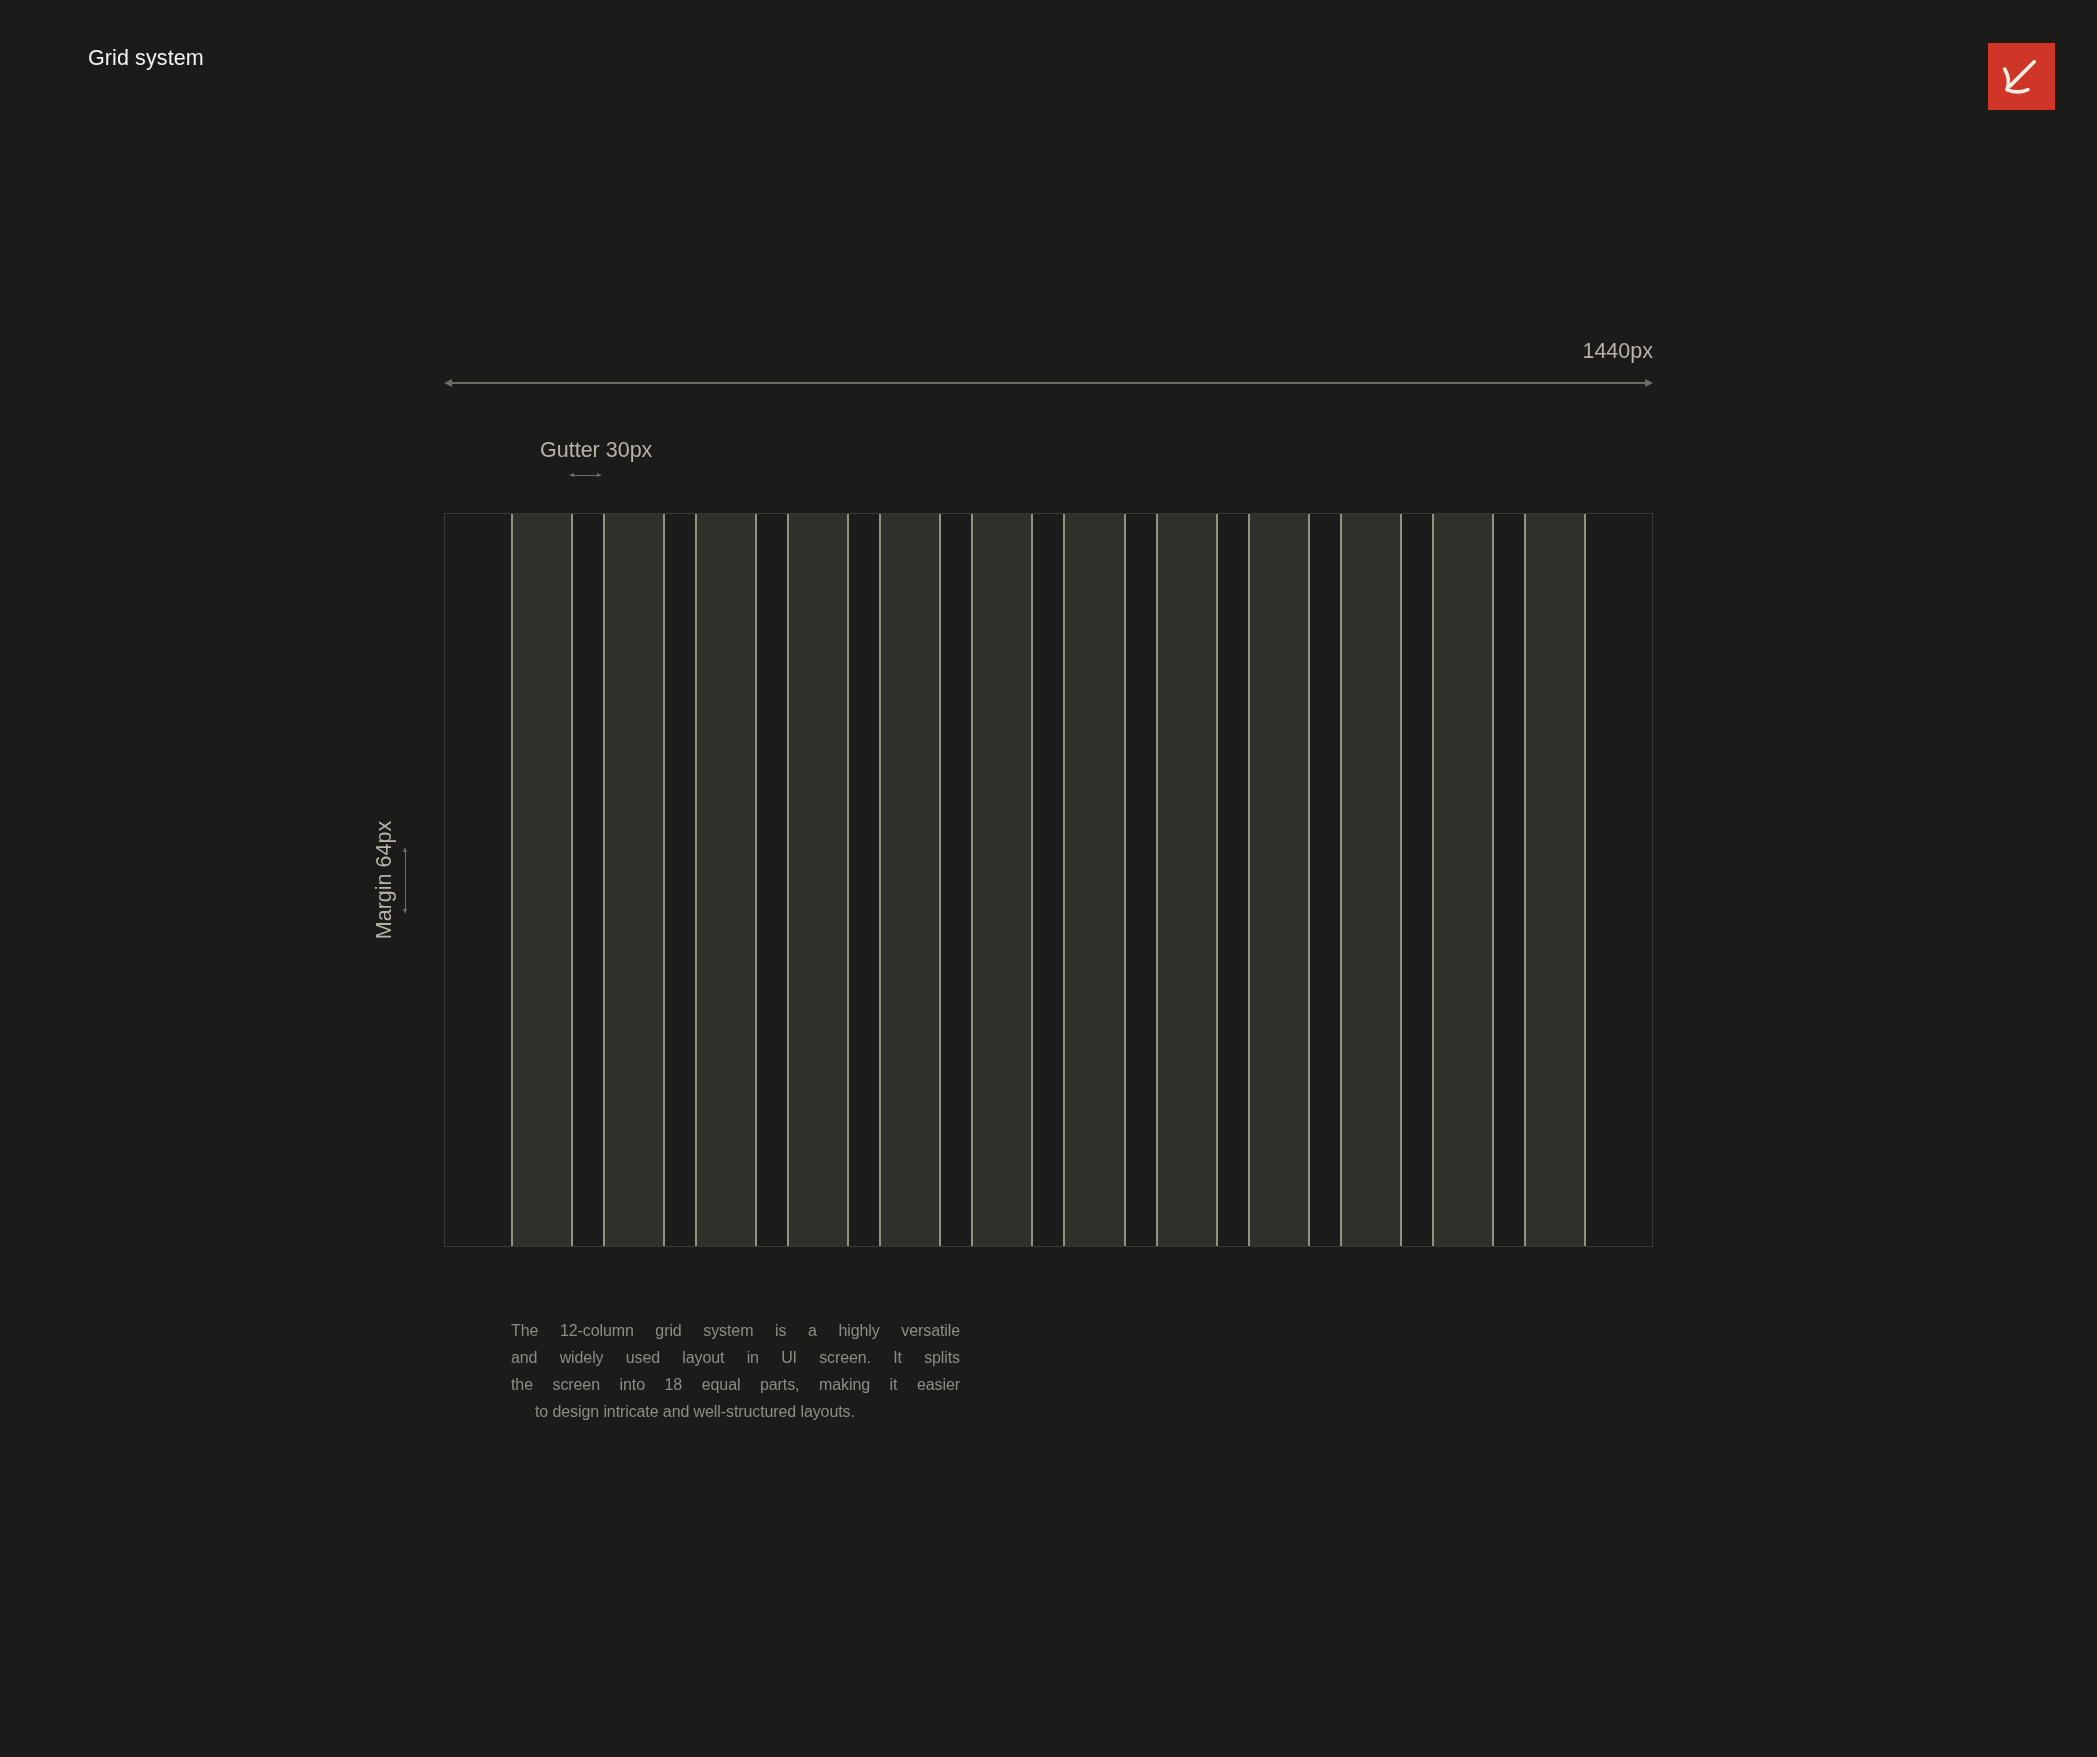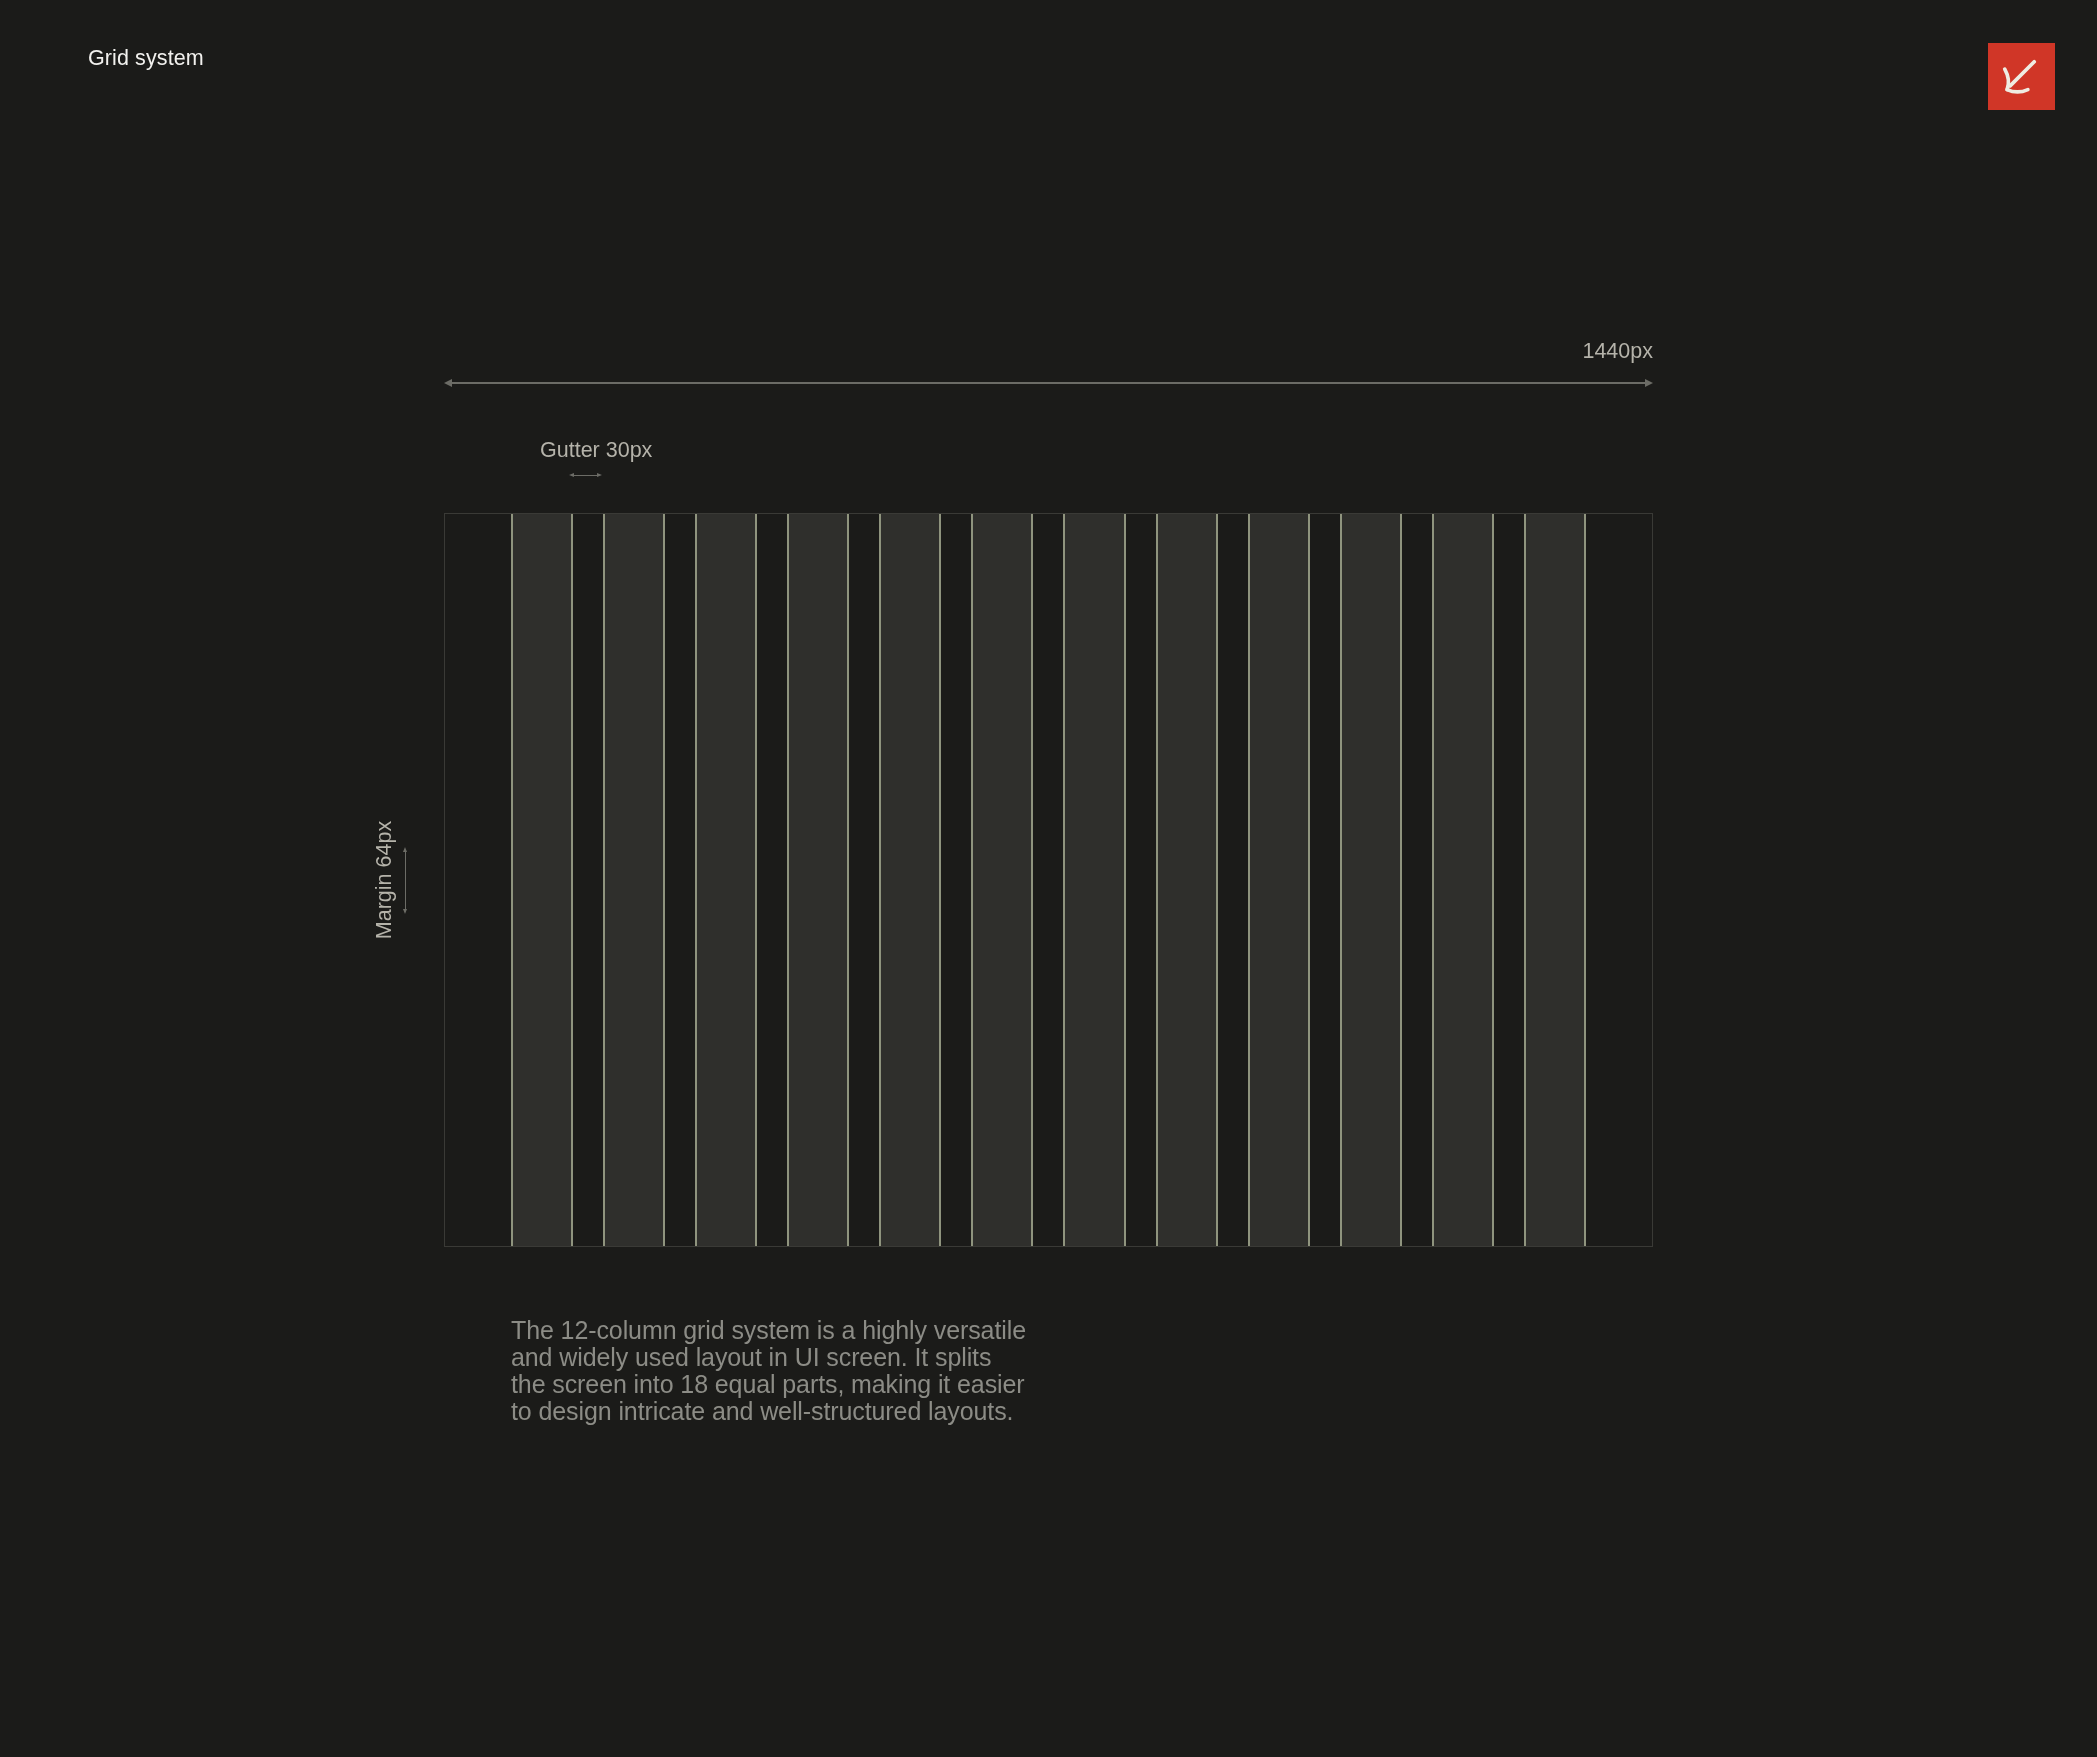--- a/index.html
+++ b/index.html
@@ -68,24 +68,24 @@
     border:1px solid var(--cborder);
     padding:0 66px; display:flex; gap:30px; align-items:stretch;
   }
   .grid-col{
     flex:1 1 0; background:var(--colfill);
     border-left:2.1px solid var(--coledge); border-right:2.1px solid var(--coledge);
   }
 
   .description{
     left:511px; top:1317px; width:449px;
-    color:var(--body); font-size:25px; line-height:27px; letter-spacing:-0.1px;
+    color:var(--body); font-size:16px; line-height:27px; letter-spacing:-0.1px;
   }
   .description .dline{ text-align:justify; text-align-last:justify; height:27px; white-space:nowrap; }
-  .description .dline:last-child{ text-align:left; text-align-last:left; }
+  .description .dline:last-child{ text-align:left; text-align-last:left;margin-left:24px; }
 </style>
 </head>
 <body>
 
 <div class="abs page-title">Grid system</div>
 
 <div class="abs logo-badge">
   <span>
     <svg viewBox="0 0 100 100" fill="none" stroke="#efece2" stroke-width="5.5" stroke-linecap="round" stroke-linejoin="round">
       <path d="M 69 28 L 33 64"></path>

